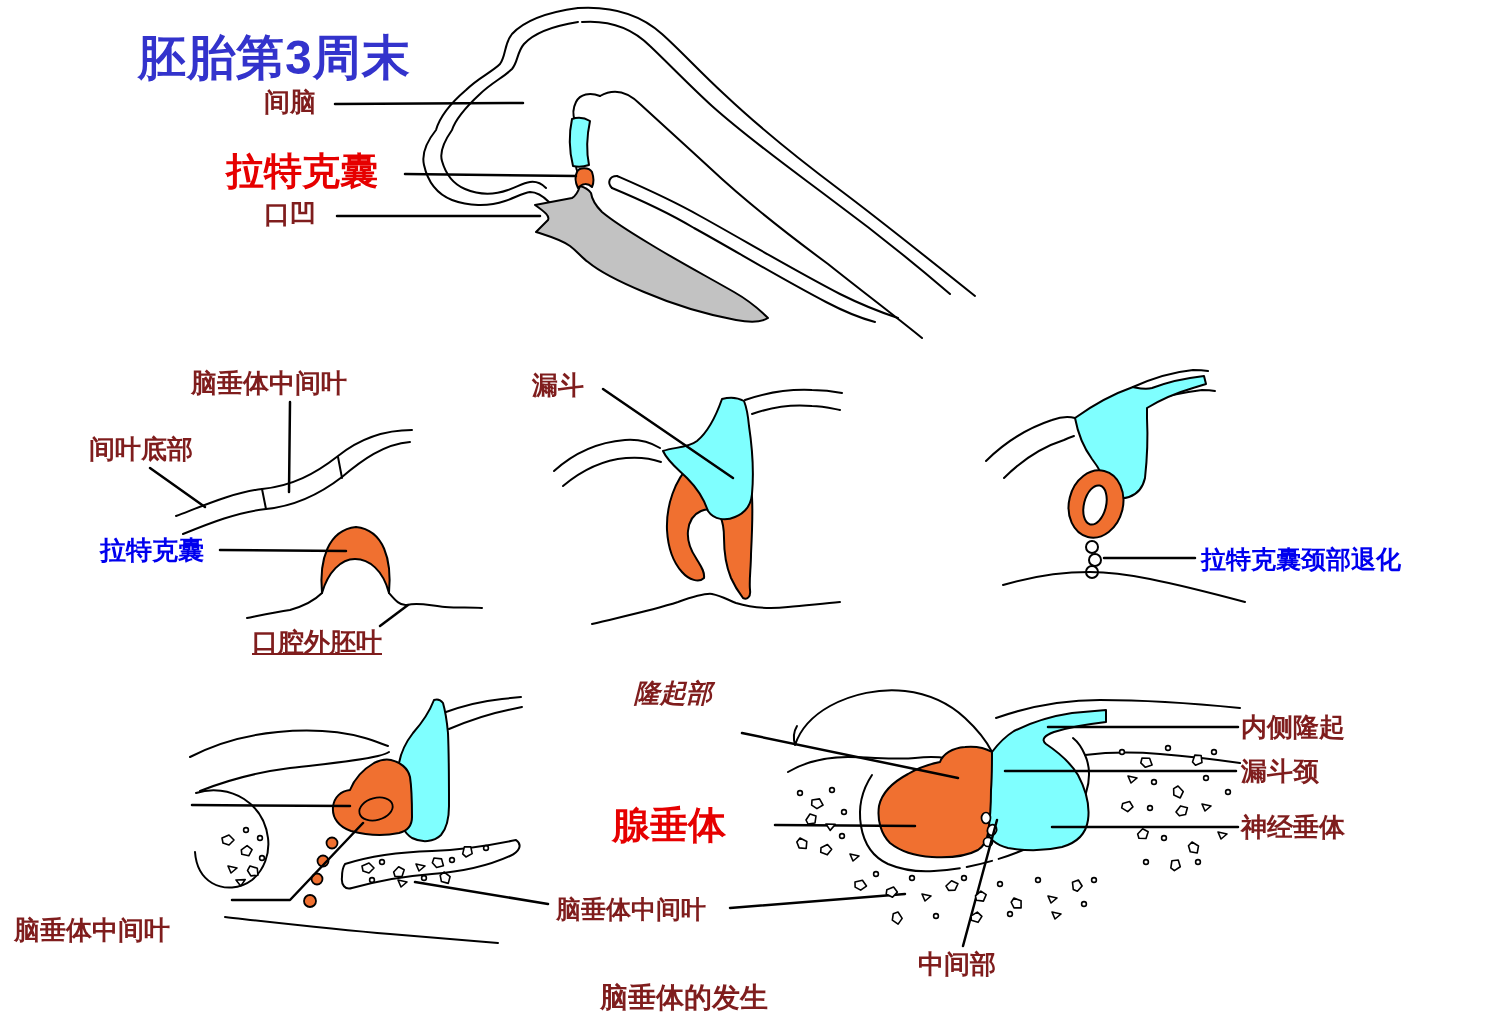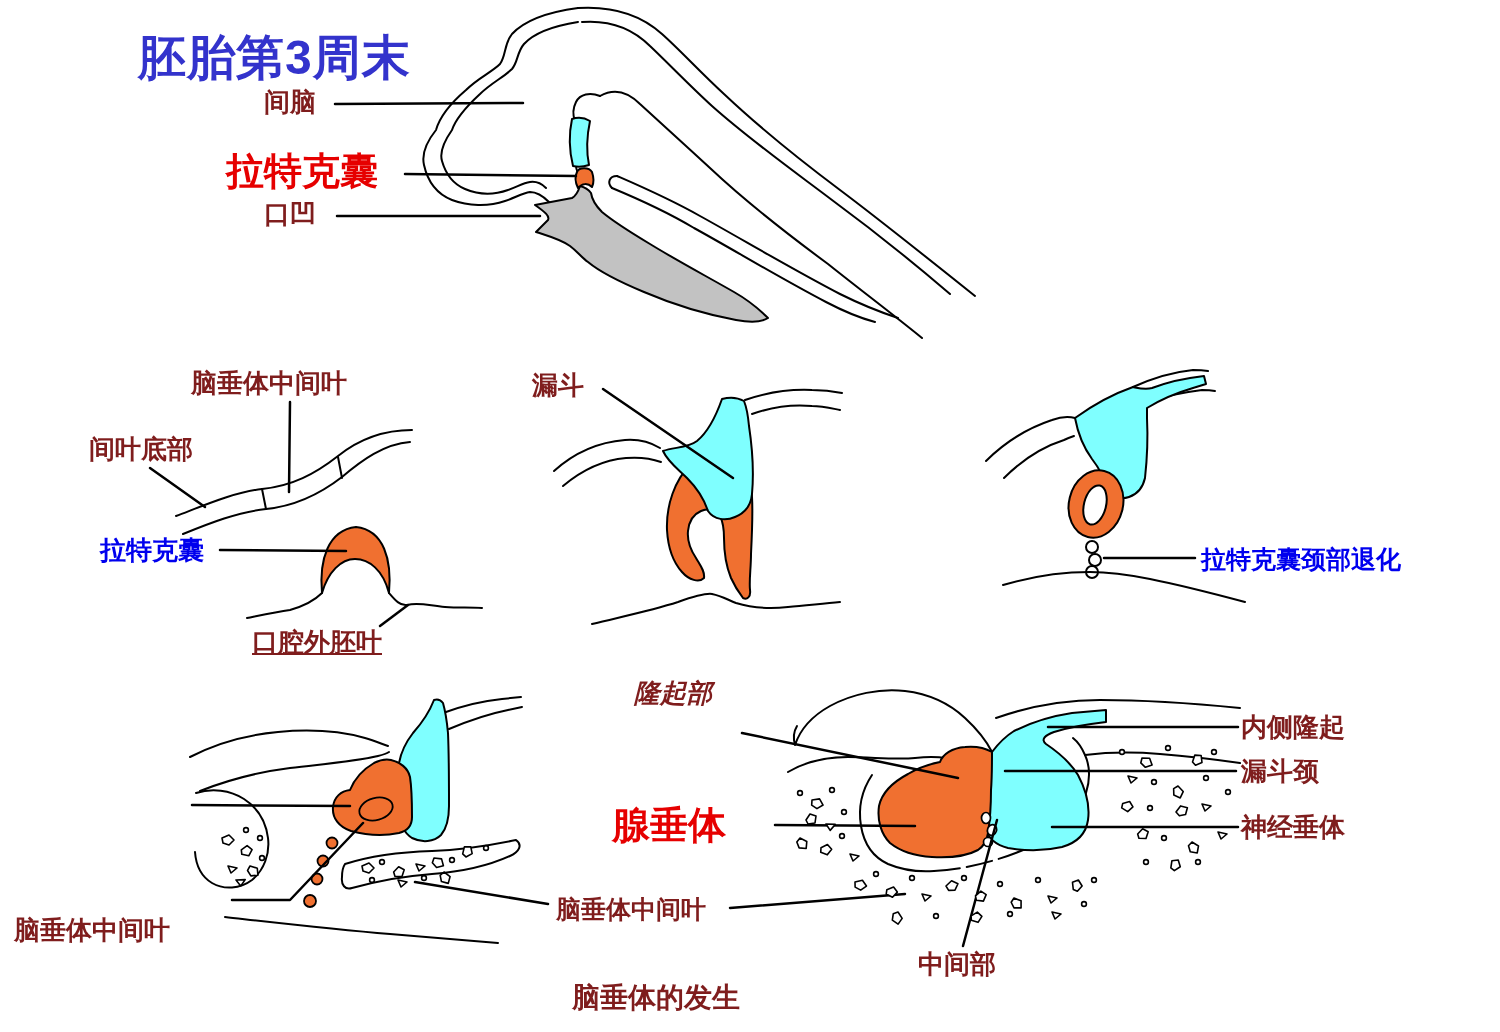--- a/index.html
+++ b/index.html
@@ -300,14 +300,14 @@
   <span class="lbl" style="left:14px;top:890px;margin-top:26px;">脑垂体中间叶</span>
 
   <span class="lbl" style="left:634px;top:679px;font-style:italic;">隆起部</span>
   <span class="lbl lbl-red-big" style="left:612px;top:804px;">腺垂体</span>
   <span class="lbl" style="left:1241px;top:713px;">内侧隆起</span>
   <span class="lbl" style="left:1241px;top:757px;">漏斗颈</span>
   <span class="lbl" style="left:1241px;top:813px;">神经垂体</span>
   <span class="lbl lbl-small" style="left:556px;top:895px;">脑垂体中间叶</span>
   <span class="lbl" style="left:908px;top:950px;margin-left:10px;">中间部</span>
 
-  <span class="lbl lbl-caption" style="left:572px;top:982px;">脑垂体的发生</span>
+  <span class="lbl lbl-caption" style="left:600px;top:982px;">脑垂体的发生</span>
 </div>
 
 </body></html>

